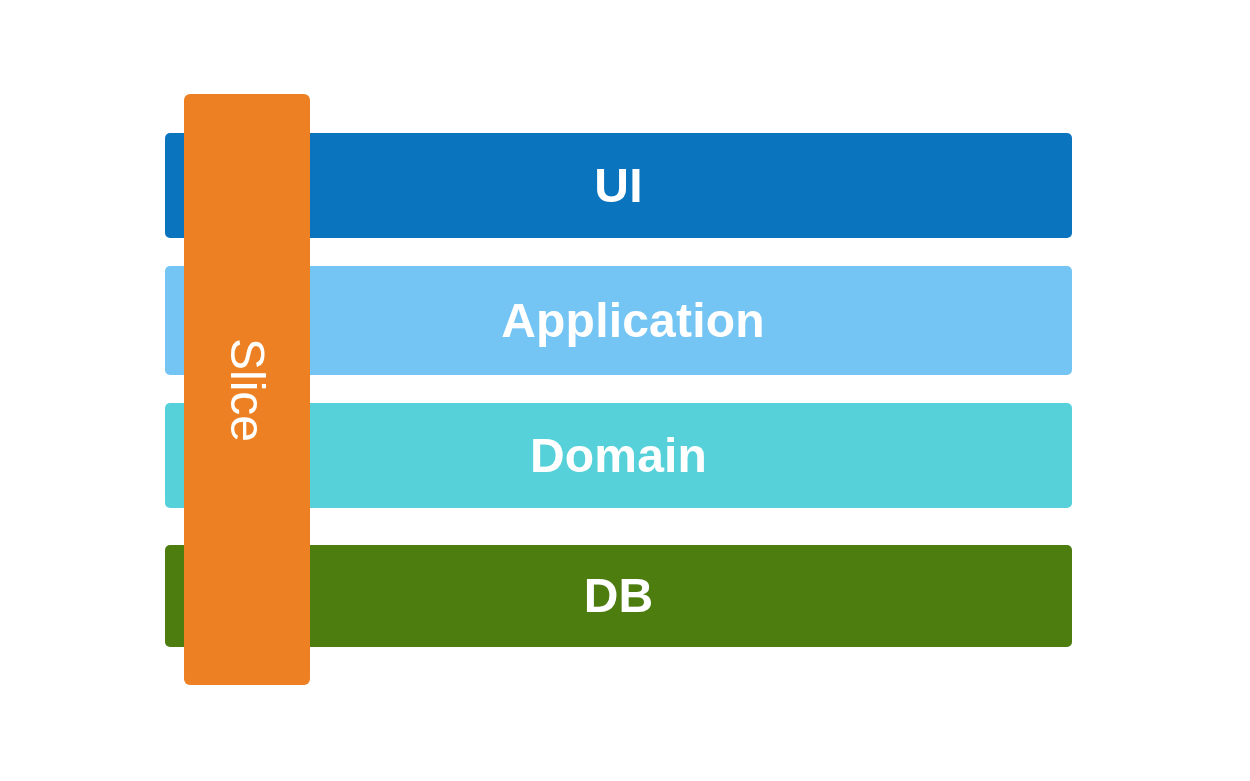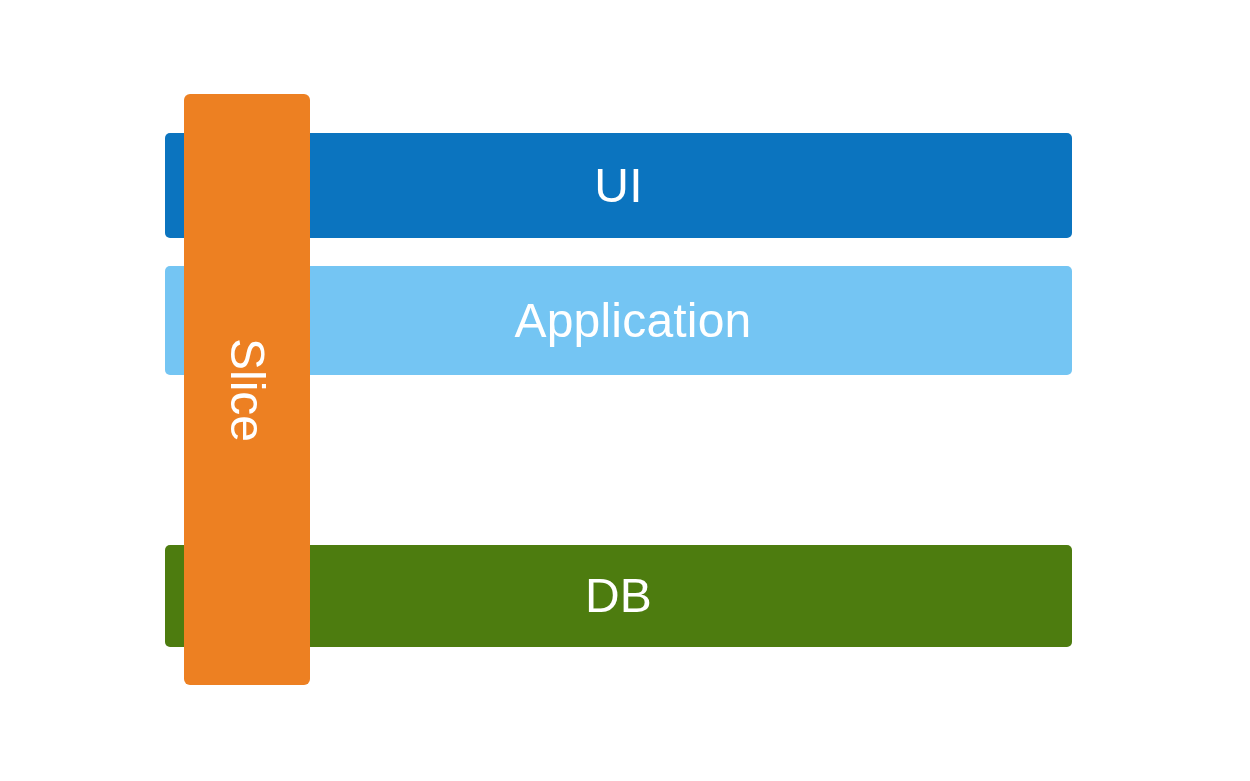--- a/index.html
+++ b/index.html
@@ -27,21 +27,21 @@
     width: 907px;
     border-radius: 5px;
     display: flex;
     align-items: center;
     justify-content: center;
   }
 
   .layer-label {
     color: #ffffff;
     font-size: 48px;
-    font-weight: 400;
+    font-weight: 700;
     line-height: 1;
     letter-spacing: 0.2px;
     white-space: nowrap;
     font-family: "Liberation Sans", sans-serif;
     text-align: center;
   }
 
   #layer-bar-ui          { top: 133px; height: 105px; }
   #layer-bar-application { top: 266px; height: 109px; }
   #layer-bar-domain      { top: 403px; height: 105px; }
@@ -77,20 +77,23 @@
 <div id="diagram-canvas" style="background: rgb(255, 255, 255);">
 
   <div class="layer-bar" id="layer-bar-ui" style="background: rgb(11, 116, 191);">
     <span class="layer-label" style="color: rgb(255, 255, 255);">UI</span>
   </div>
 
   <div class="layer-bar" id="layer-bar-application" style="background: rgb(116, 197, 243); padding-left: 29px;">
     <span class="layer-label" style="color: rgb(255, 255, 255);">Application</span>
   </div>
 
+  <div class="layer-bar" id="layer-bar-domain" style="background: rgb(87, 209, 217);">
+    <span class="layer-label" style="color: rgb(255, 255, 255);">Domain</span>
+  </div>
 
   <div class="layer-bar" id="layer-bar-db" style="background: #4d7c0f;">
     <span class="layer-label" style="color: rgb(255, 255, 255);">DB</span>
   </div>
 
   <div id="slice-bar" style="background: rgb(237, 128, 34);">
     <span id="slice-label" style="color: rgb(255, 255, 255); transform: rotate(90deg);">Slice</span>
   </div>
 
 </div>

